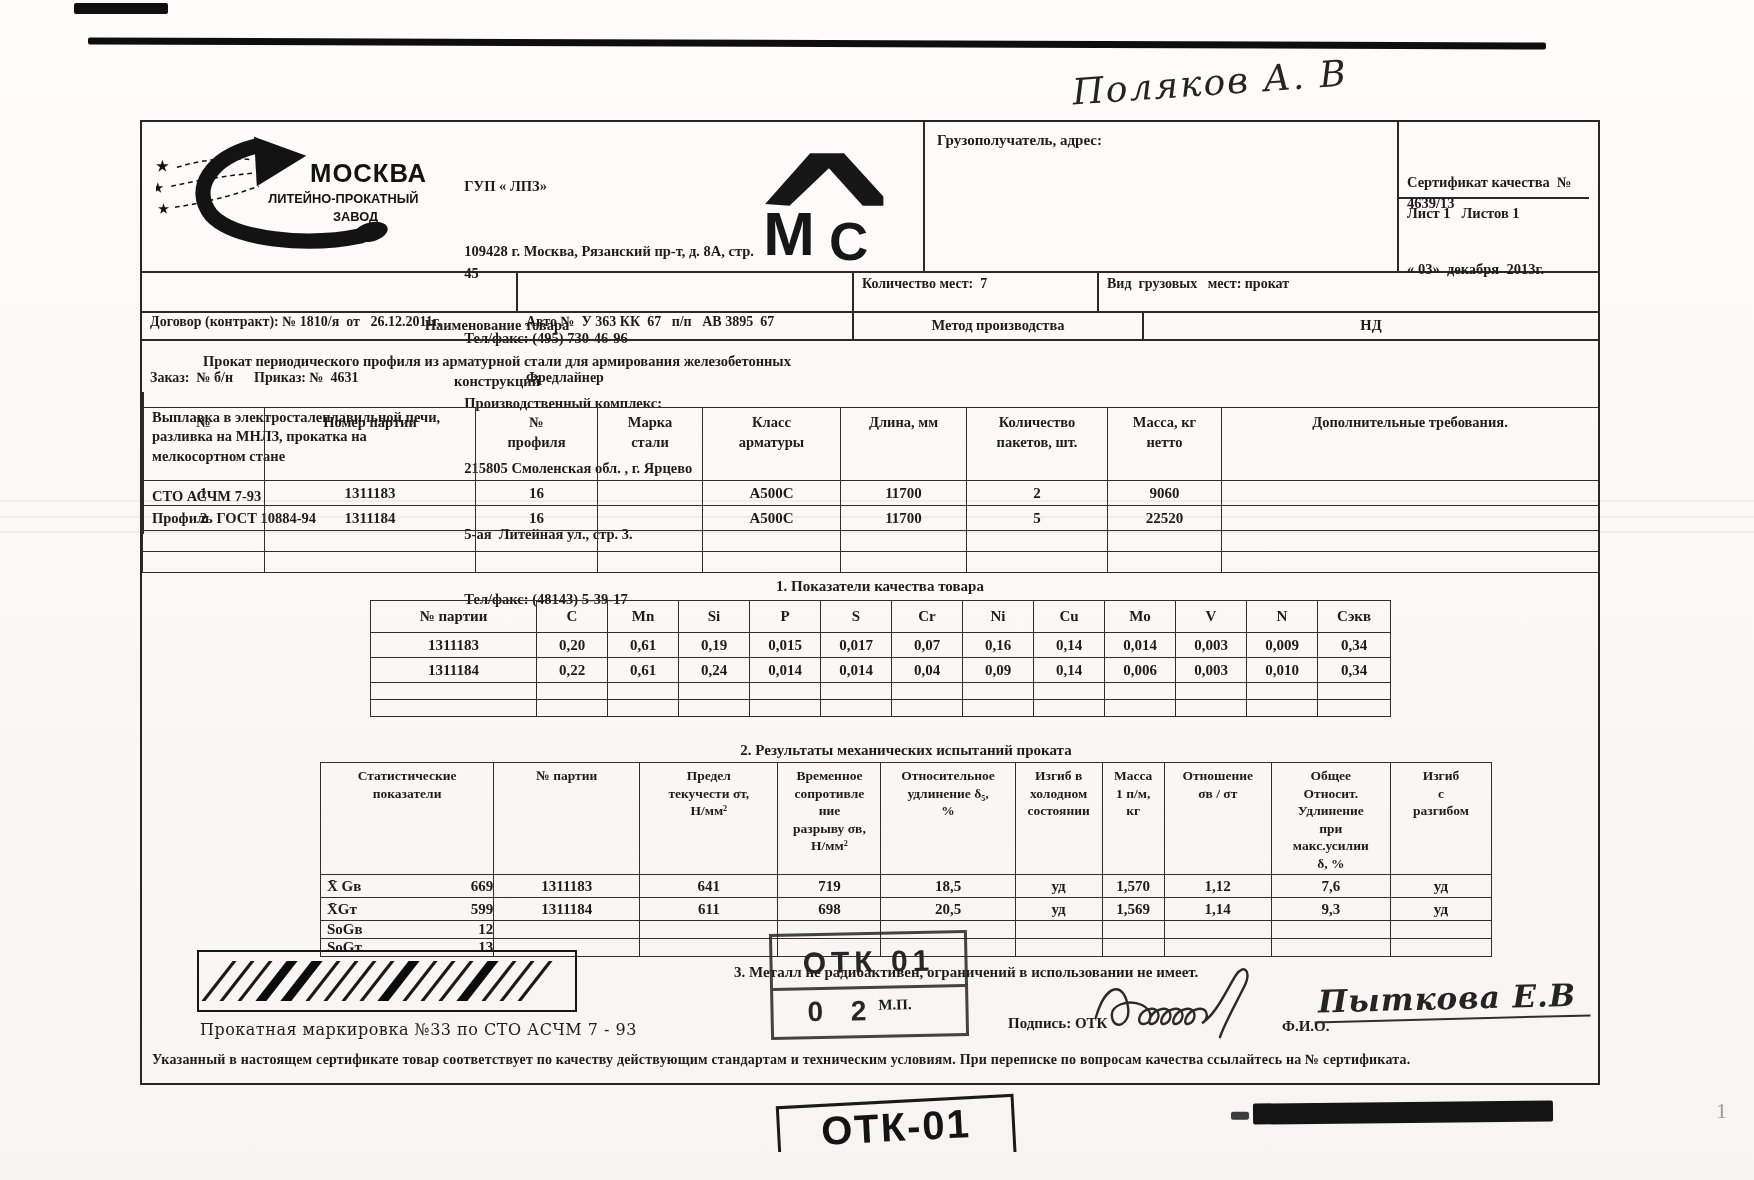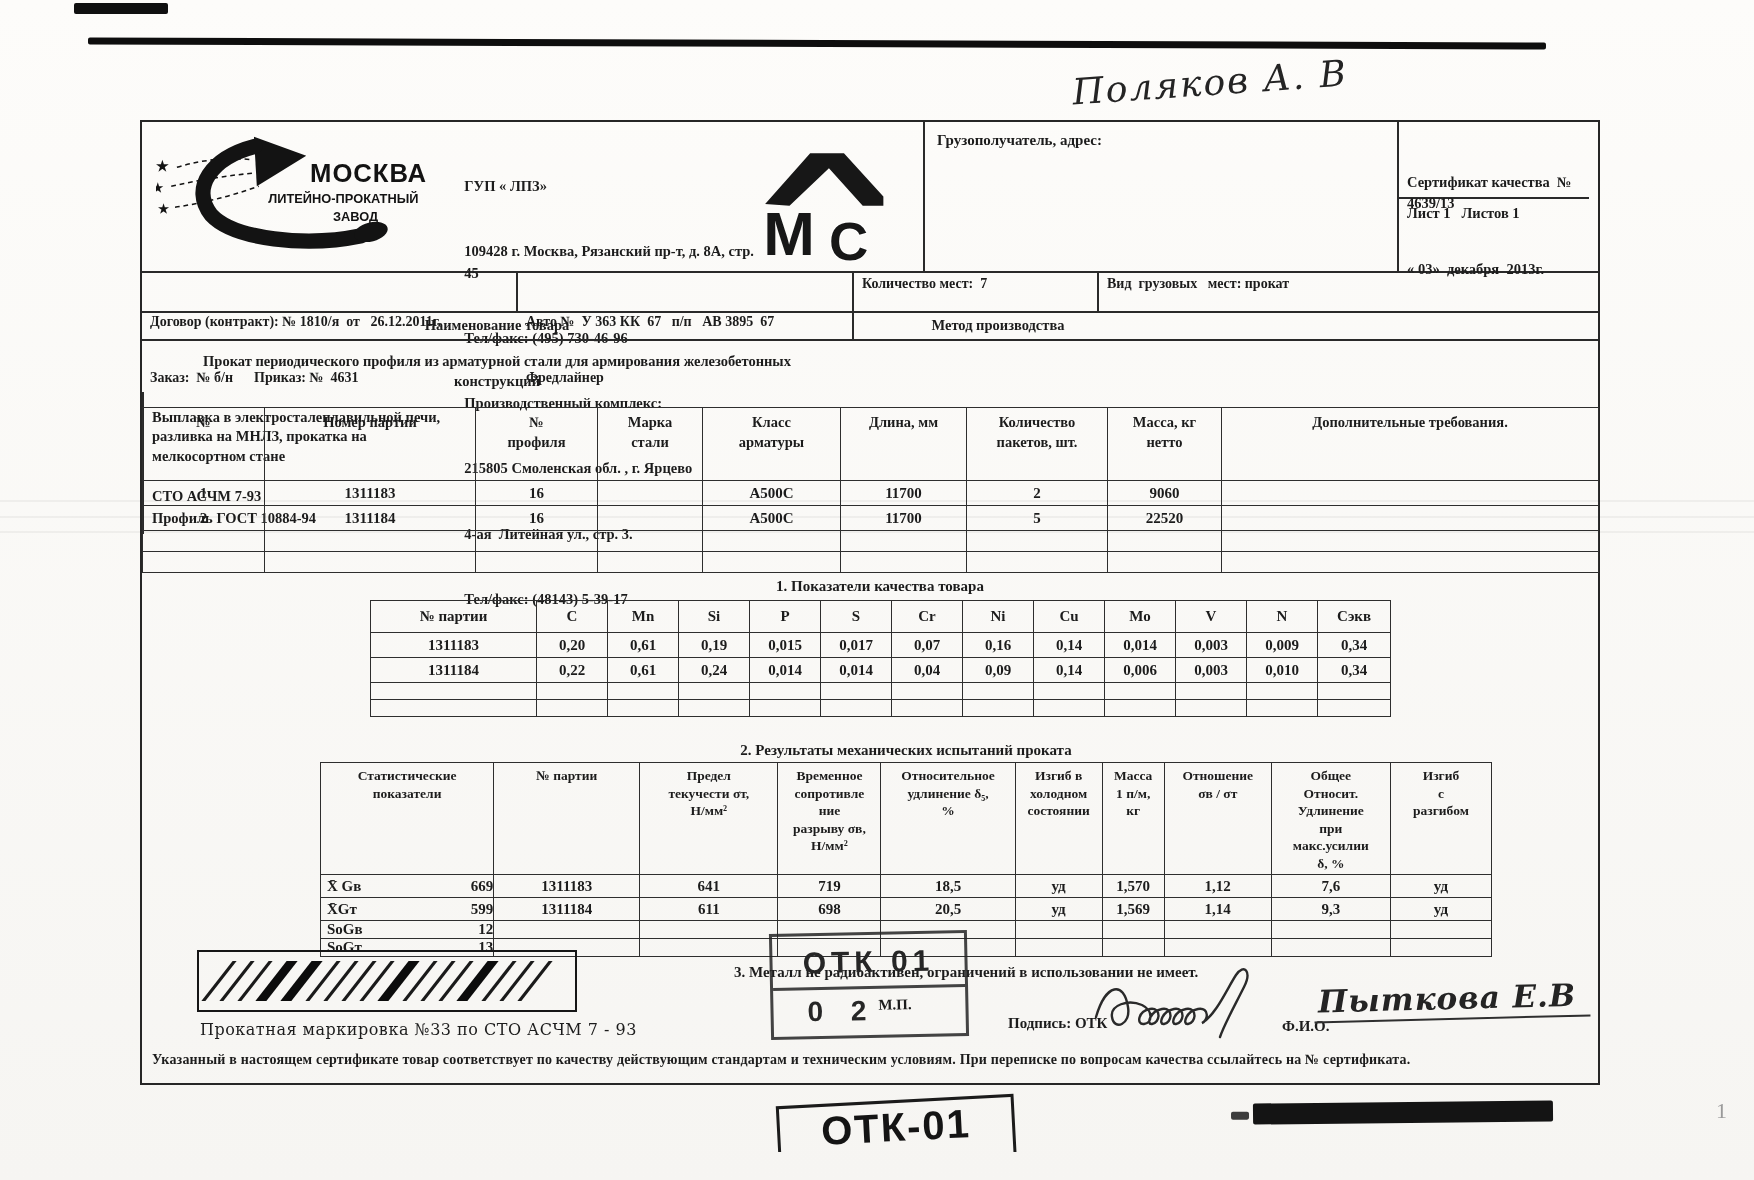--- a/index.html
+++ b/index.html
@@ -130,21 +130,21 @@
         <text x="162" y="54" font-size="27" letter-spacing="1">МОСКВА</text>
         <text x="118" y="76" font-size="13.5">ЛИТЕЙНО-ПРОКАТНЫЙ</text>
         <text x="186" y="94" font-size="13.5">ЗАВОД</text>
       </svg>
       <div class="addr">
         <div>ГУП « ЛПЗ»</div>
         <div>109428 г. Москва, Рязанский пр-т, д. 8А, стр. 45</div>
         <div>Тел/факс: (495) 730-46-96</div>
         <div>Производственный комплекс:</div>
         <div>215805 Смоленская обл. , г. Ярцево</div>
-        <div>4-ая  Литейная ул., стр. 3.</div>
+        <div>5-ая  Литейная ул., стр. 3.</div>
         <div>Тел/факс: (48143) 5-39-17</div>
       </div>
       <div class="mc-wrap">
         <svg class="mc-svg" width="142" height="122" viewBox="0 0 150 130">
           <polygon points="8,66 56,12 92,12 134,58 134,68 112,68 76,28 34,68" fill="#171717"></polygon>
           <text x="6" y="120" font-size="66">М</text>
           <text x="76" y="126" font-size="58" stroke="#ffffff" stroke-width="2" paint-order="stroke">С</text>
         </svg>
       </div>
     </div>
@@ -169,20 +169,21 @@
       <div>Авто №  У 363 КК  67   п/п   АВ 3895  67</div>
       <div>Фредлайнер</div>
     </div>
     <div class="cell cc3">Количество мест:  7</div>
     <div class="cell cc4">Вид  грузовых   мест: прокат</div>
   </div>
 
   <div class="band band-nmh">
     <div class="cell nh1">Наименование  товара</div>
     <div class="cell nh2">Метод  производства</div>
+    <div class="cell nh3">НД</div>
   </div>
 
   <div class="band band-desc">
     <div class="cell dc1">Прокат периодического профиля из арматурной стали для армирования железобетонных конструкций</div>
     <div class="cell dc2">Выплавка в электросталеплавильной печи, разливка на МНЛЗ, прокатка на мелкосортном стане</div>
     <div class="cell dc3">СТО АСЧМ 7-93
 Профиль ГОСТ 10884-94</div>
   </div>
 
   <table class="goods">

